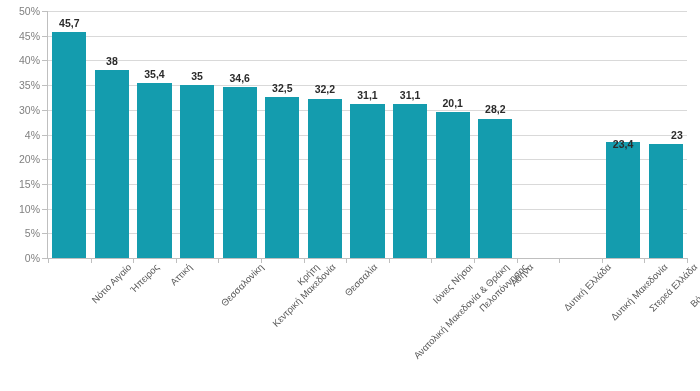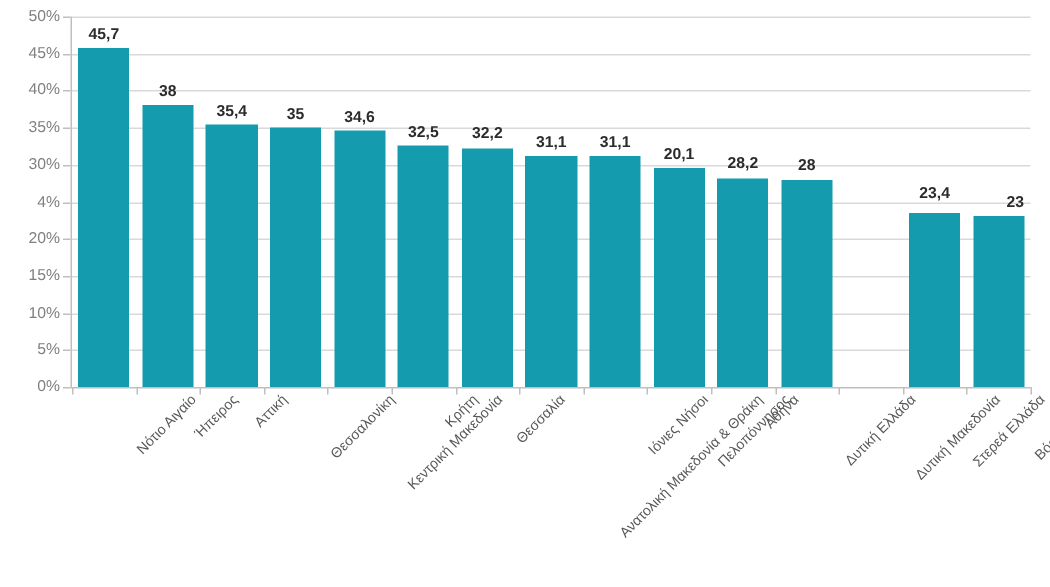--- a/index.html
+++ b/index.html
@@ -220,27 +220,23 @@
           <div class="bar-value" style="bottom: 157.634px;">31,1</div>
         </div>
         <div class="bar-group" style="left: 387.66px; width: 34.08px;">
           <div class="bar" style="height: 145.73px; background: rgb(20, 156, 174);"></div>
           <div class="bar-value" style="bottom: 149.73px;">20,1</div>
         </div>
         <div class="bar-group" style="left: 430.26px; width: 34.08px;">
           <div class="bar" style="height: 139.308px; background: rgb(20, 156, 174);"></div>
           <div class="bar-value" style="bottom: 143.308px;">28,2</div>
         </div>
-        <div class="bar-group" style="left: 472.86px; width: 34.08px;">
-          <div class="bar" style="height: 138.32px; background: rgb(20, 156, 174);"></div>
-          <div class="bar-value" style="bottom: 142.32px;">28</div>
-        </div>
         <div class="bar-group" style="left: 558.06px; width: 34.08px;">
           <div class="bar" style="height: 115.596px; background: rgb(20, 156, 174);"></div>
-          <div class="bar-value" style="bottom: 124px; text-align: center;">23,4</div>
+          <div class="bar-value" style="bottom: 109px; text-align: center;">23,4</div>
         </div>
         <div class="bar-group" style="left: 600.66px; width: 34.08px;">
           <div class="bar" style="height: 113.62px; background: rgb(20, 156, 174);"></div>
           <div class="bar-value" style="bottom: 117.62px; text-align: right;">23</div>
         </div>
       </div>
   </div>
 
   <div class="x-axis-ticks">
       <div class="x-tick" style="left: 0px;"></div>

